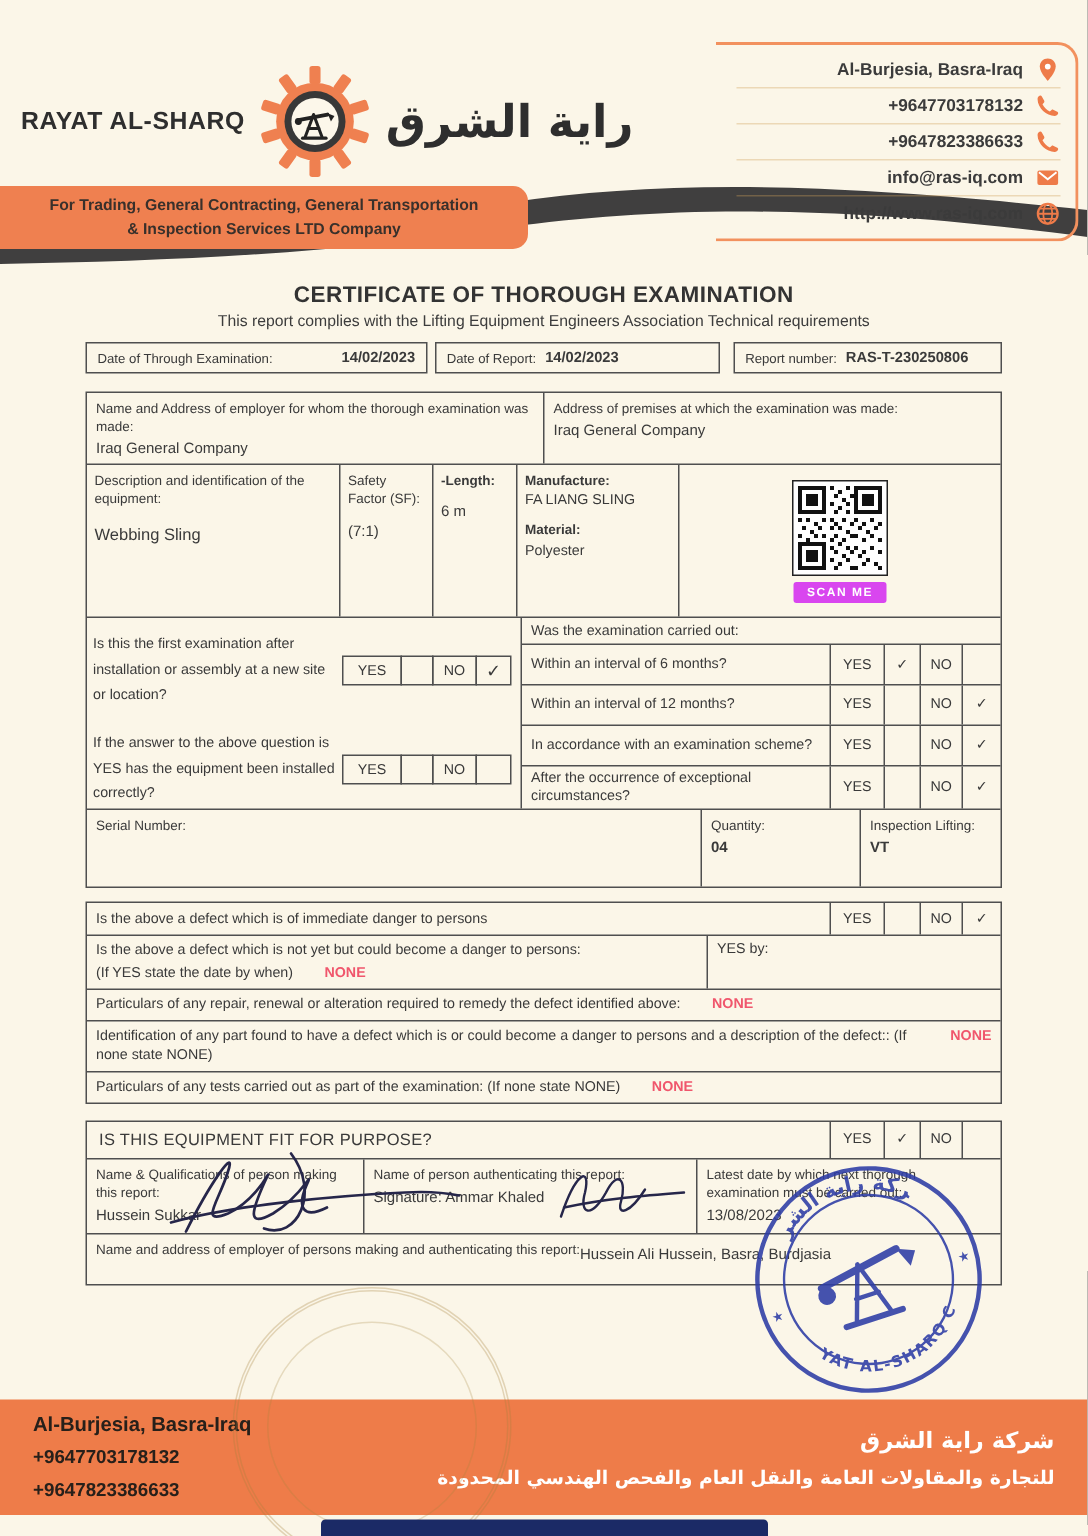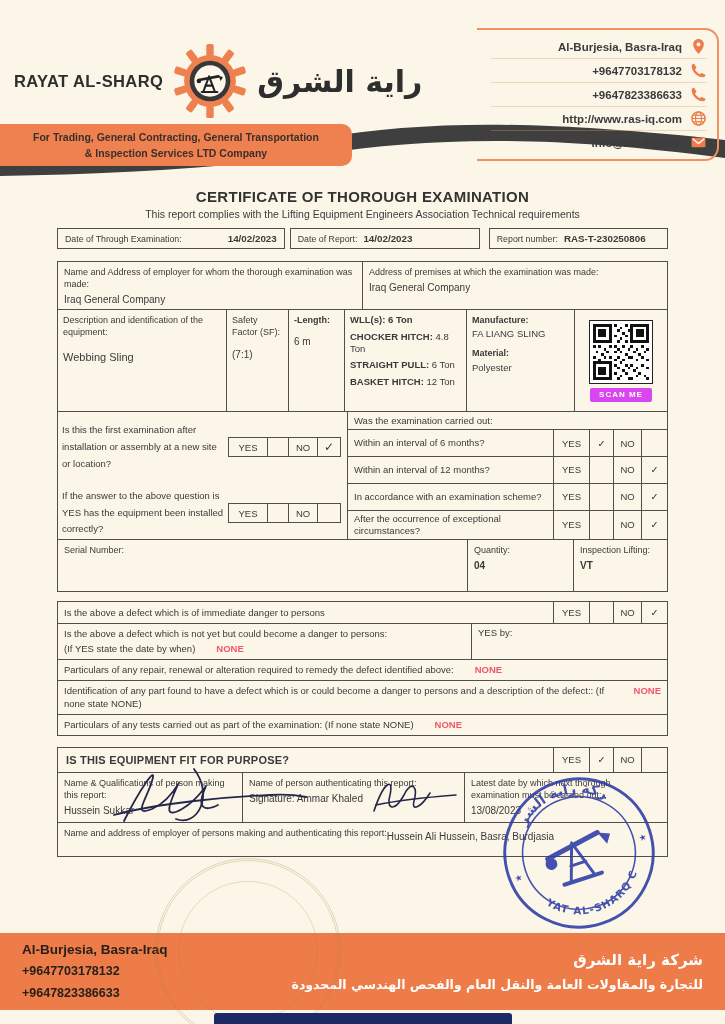--- a/index.html
+++ b/index.html
@@ -108,21 +108,21 @@
   .block2 { margin-top:9px; }
   .imm-row { height:21px; }
   .imm-text { flex:1; padding:3px 6px; align-self:center; }
   .notyet-row { min-height:30px; }
   .notyet-left { flex:1; padding:3px 6px; line-height:1.5; }
   .notyet-right { flex:0 0 196px; border-left:1px solid var(--bc); padding:3px 6px; }
   .line-row { display:block; padding:3px 6px; line-height:1.45; }
 
   .block3 { margin-top:11px; }
   .fit-row { height:24px; }
-  .fit-text { flex:1; padding:0 8px; align-self:center; font-size:11px; font-weight:bold; letter-spacing:.2px; }
+  .fit-text { flex:1; padding:0 8px; align-self:center; font-size:11px; font-weight:normal; letter-spacing:.2px; }
   .sig-row { height:50px; }
   .sig-row .cell { padding:4px 6px; position:relative; }
   .c-sig1 { flex:0 0 184px; } .c-sig2 { flex:0 0 222px; } .c-next { flex:1; }
   .sig-svg { position:absolute; pointer-events:none; z-index:3; overflow:visible; }
   .emp2-row { min-height:34px; display:block; padding:4px 6px; }
 
   
   .stamp { position:absolute; left:498px; top:772px; width:162px; height:162px;
            transform:rotate(-18deg); opacity:.88; z-index:4; }
   .stamp svg { width:100%; height:100%; }
@@ -209,38 +209,38 @@
     </div>
     <div class="c-row">
       <span>+9647823386633</span>
       <span class="c-icon">
         <svg viewBox="0 0 16 16">
             <path d="M3.2 1.6c-.9.3-1.6 1.2-1.6 2.2.1 5.9 5.7 10.6 10.7 10.6 1 0 1.9-.7 2.2-1.6.1-.4-.1-.8-.5-1l-2.6-1.3c-.3-.2-.7-.1-1 .1l-1.1 1c-1.9-1-3.6-2.7-4.6-4.6l1-1.1c.2-.3.3-.7.1-1L4.2 2.1c-.2-.4-.6-.6-1-.5z" fill="#ee7b49"></path>
           </svg>
       </span>
     </div>
     <div class="c-row">
+      <span>info@ras-iq.com</span>
+      <span class="c-icon">
+        <svg viewBox="0 0 16 16">
+            <rect x="1.5" y="3.5" width="13" height="9" rx="1.2" fill="#ee7b49"></rect>
+            <path d="M2.5 4.5L8 9l5.5-4.5" stroke="#fff" stroke-width="1.2" fill="none"></path>
+          </svg>
+      </span>
+    </div>
+    <div class="c-row">
       <span>http://www.ras-iq.com</span>
       <span class="c-icon">
         <svg viewBox="0 0 16 16">
             <circle cx="8" cy="8" r="6.2" fill="none" stroke="#ee7b49" stroke-width="1.4"></circle>
             <ellipse cx="8" cy="8" rx="2.8" ry="6.2" fill="none" stroke="#ee7b49" stroke-width="1.1"></ellipse>
             <path d="M2 8h12M3 4.8h10M3 11.2h10" stroke="#ee7b49" stroke-width="1.1"></path>
           </svg>
       </span>
     </div>
-    <div class="c-row">
-      <span>info@ras-iq.com</span>
-      <span class="c-icon">
-        <svg viewBox="0 0 16 16">
-            <rect x="1.5" y="3.5" width="13" height="9" rx="1.2" fill="#ee7b49"></rect>
-            <path d="M2.5 4.5L8 9l5.5-4.5" stroke="#fff" stroke-width="1.2" fill="none"></path>
-          </svg>
-      </span>
-    </div>
   </div>
 
   <div class="title-block">
     <div class="cert-title">CERTIFICATE OF THOROUGH EXAMINATION</div>
     <div class="cert-sub">This report complies with the Lifting Equipment Engineers Association Technical requirements</div>
   </div>
 
   <div class="content">
 
     <div class="dates-row">
@@ -275,26 +275,20 @@
           <div class="lab">Description and identification of the equipment:</div>
           <div class="val">Webbing Sling</div>
         </div>
         <div class="cell c-sf">
           <div class="lab">Safety Factor (SF):</div>
           <div class="val">(7:1)</div>
         </div>
         <div class="cell c-len">
           <div class="lab b">-Length:</div>
           <div class="val">6 m</div>
-        </div>
-        <div class="cell c-wll">
-          <div class="wll-line"><span class="wl">WLL(s):</span> <span class="b">6 Ton</span></div>
-          <div class="wll-line"><span class="wl">CHOCKER HITCH:</span> <span>4.8 Ton</span></div>
-          <div class="wll-line"><span class="wl">STRAIGHT PULL:</span> <span>6 Ton</span></div>
-          <div class="wll-line"><span class="wl">BASKET HITCH:</span> <span>12 Ton</span></div>
         </div>
         <div class="cell c-man">
           <div class="lab b">Manufacture:</div>
           <div class="man-val">FA LIANG SLING</div>
           <div class="lab b">Material:</div>
           <div class="man-val">Polyester</div>
         </div>
         <div class="cell c-qr">
           <div class="qr-wrap">
             <svg viewBox="0 0 21 21" shape-rendering="crispEdges">

